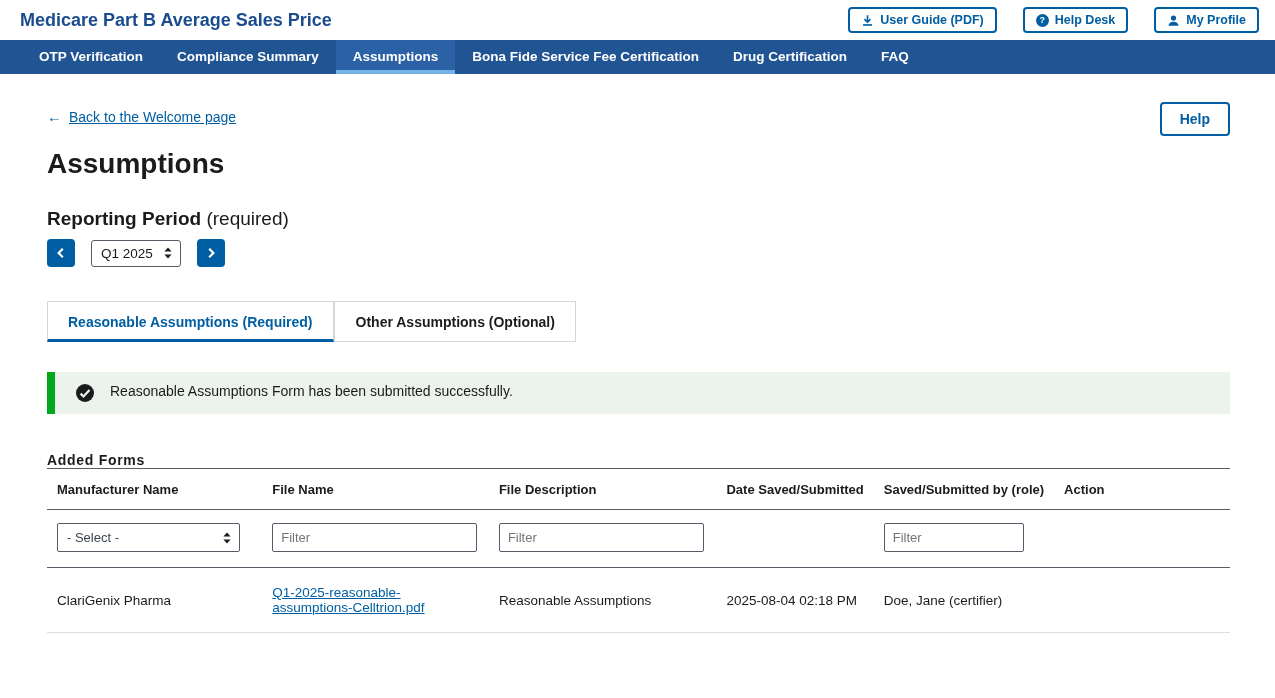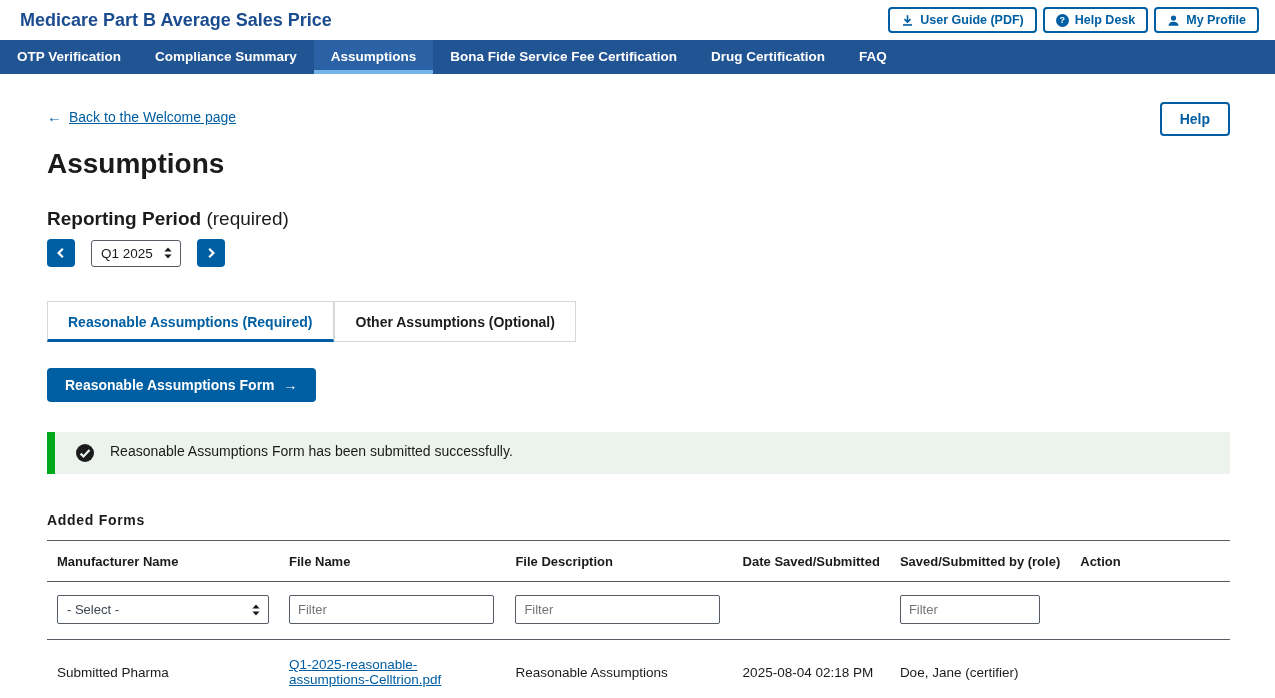--- a/index.html
+++ b/index.html
@@ -16,28 +16,28 @@
   *{box-sizing:border-box;}
   html,body{margin:0;padding:0;}
   body{
     background:#fff;color:var(--ink);
     font-family:"Liberation Sans",sans-serif;font-size:14px;
     width:1275px;min-height:698px;overflow-x:hidden;
   }
   
   .app-header{display:flex;justify-content:space-between;align-items:center;padding:7px 16px 7px 20px;}
   .app-title{font-size:18px;font-weight:bold;color:var(--header-title);}
-  .header-actions{display:flex;gap:6px;padding-left:38px;}
+  .header-actions{display:flex;gap:26px;padding-left:38px;}
   .hdr-btn{display:inline-flex;align-items:center;gap:6px;background:#fff;border:2px solid var(--primary);
     border-radius:4px;color:var(--primary);font-weight:bold;font-size:12.5px;padding:3px 11px;
     font-family:inherit;cursor:pointer;line-height:16px;}
   .q-circle{display:inline-flex;width:13px;height:13px;border-radius:50%;background:var(--primary);
     color:#fff;font-size:9px;font-weight:bold;align-items:center;justify-content:center;line-height:1;}
   
-  .topnav{display:flex;background:var(--nav-bg);}
+  .topnav{display:flex;background:var(--nav-bg);padding-left:22px;}
   .topnav a{display:block;color:#fff;text-decoration:none;font-size:13.5px;font-weight:bold;
     padding:9px 17px;line-height:16px;}
   .topnav a.active{background:#2a62a5;box-shadow:inset 0 -4px 0 var(--nav-active-underline);}
   
   .content{padding:28px 45px 40px 47px;}
   .row-between{display:flex;justify-content:space-between;align-items:flex-start;}
   .back-link{color:var(--primary);font-size:14px;display:inline-flex;gap:7px;align-items:center;text-decoration:none;margin-top:6px;}
   .back-link .txt{text-decoration:underline;}
   .back-link .arrow{font-size:15px;text-decoration:none;}
   .help-btn{background:#fff;border:2px solid var(--primary);color:var(--primary);font-weight:bold;
@@ -60,33 +60,33 @@
   .tab.active{color:var(--primary);border-bottom:3px solid var(--primary);padding-bottom:9px;}
   .tab.inactive{color:var(--ink);padding-left:21px;}
   .primary-btn{margin-top:26px;background:var(--primary);color:#fff;border:none;border-radius:4px;
     font-weight:bold;font-size:14px;padding:9px 18px;display:inline-flex;align-items:center;gap:9px;
     font-family:inherit;cursor:pointer;}
   
   .alert{margin-top:30px;background:var(--success-bg);border-left:8px solid var(--success-green);
     padding:11px 20px;display:flex;align-items:flex-start;gap:15px;font-size:14px;}
   
   .added-title{margin-top:38px;font-size:14px;font-weight:bold;letter-spacing:0.7px;}
-  table{width:100%;border-collapse:collapse;margin-top:12px;}
+  table{width:100%;border-collapse:collapse;}
   th,td{text-align:left;padding:11px 10px;font-size:13.5px;vertical-align:middle;}
   thead tr.hdr th{font-weight:bold;font-size:13px;white-space:nowrap;
     border-top:1px solid var(--line-dark);border-bottom:1px solid var(--line-dark);
     padding-top:13px;padding-bottom:12px;}
   thead tr.filters th{border-bottom:1px solid var(--line-dark);padding-top:13px;padding-bottom:15px;}
   tbody td{border-bottom:1px solid var(--line-light);padding-top:17px;padding-bottom:17px;}
   td.nowrap{white-space:nowrap;}
   .filter-input{border:1px solid var(--line-dark);border-radius:2px;padding:6px 8px;
     font-family:inherit;font-size:13px;width:205px;max-width:100%;color:var(--ink);}
   .filter-input::placeholder{color:#757575;opacity:1;}
   .filter-input.small{width:140px;}
-  .tbl-select{width:212px;max-width:100%;}
+  .tbl-select{width:183px;max-width:100%;}
   .tbl-select select{width:100%;padding:6px 27px 6px 9px;border-radius:2px;font-size:13px;color:#3d4551;}
   a.file-link{color:var(--primary);text-decoration:underline;}
 </style>
 </head>
 <body>
 
 <header class="app-header">
   <div class="app-title">Medicare Part B Average Sales Price</div>
   <div class="header-actions">
     <button class="hdr-btn">
@@ -157,24 +157,20 @@
           <path d="M4.2 1.8L8.4 6l-4.2 4.2" stroke="#fff" stroke-width="2.2" fill="none"></path>
         </svg>
     </button>
   </div>
 
   <div class="tabs">
     <button class="tab active">Reasonable Assumptions (Required)</button>
     <button class="tab inactive">Other Assumptions (Optional)</button>
   </div>
 
-  <button class="primary-btn">
-    <span>Reasonable Assumptions Form</span>
-    <span>→</span>
-  </button>
 
   <div class="alert">
     <svg width="20" height="20" viewBox="0 0 20 20" aria-hidden="true">
         <circle cx="10" cy="10" r="9" fill="#1b1b1b"></circle>
         <path d="M5.6 10.6l2.9 2.9 6-6.6" stroke="#ecf3ec" stroke-width="2.2" fill="none"></path>
       </svg>
     <span>Reasonable Assumptions Form has been submitted successfully.</span>
   </div>
 
   <div class="added-title">Added Forms</div>
@@ -217,21 +213,21 @@
         </th>
         <th></th>
         <th>
           <input class="filter-input small" type="text" placeholder="Filter" style="">
         </th>
         <th></th>
       </tr>
     </thead>
     <tbody>
       <tr>
-        <td>Submitted Pharma</td>
+        <td>ClariGenix Pharma</td>
         <td>
           <a class="file-link" href="#">Q1-2025-reasonable-assumptions-Celltrion.pdf</a>
         </td>
         <td>Reasonable Assumptions</td>
         <td class="nowrap">2025-08-04 02:18 PM</td>
         <td>Doe, Jane (certifier)</td>
         <td></td>
       </tr>
 
     </tbody>

